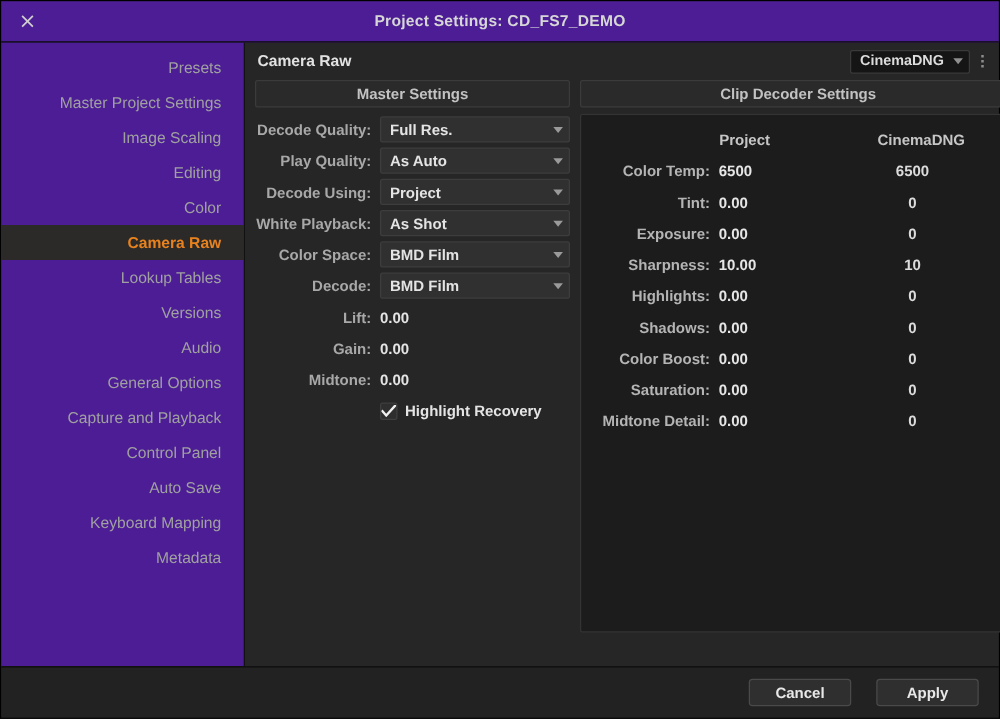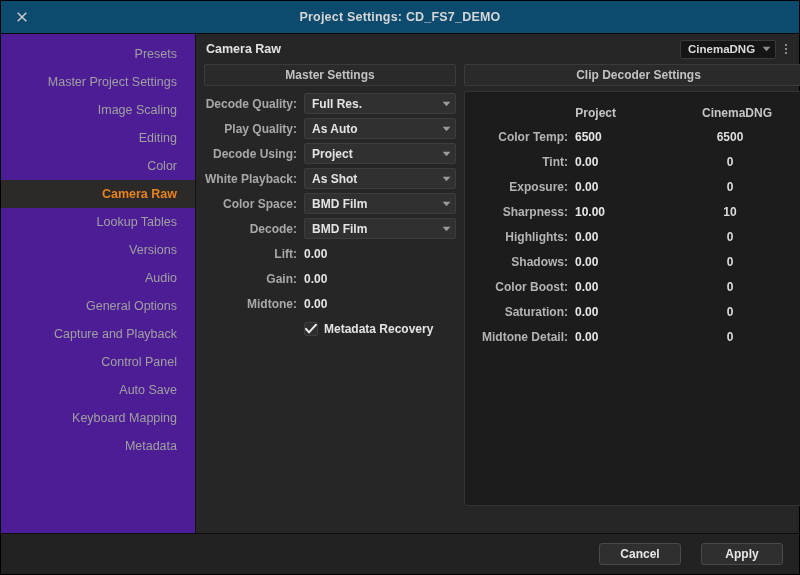--- a/index.html
+++ b/index.html
@@ -23,21 +23,21 @@
     border: 1px solid #000;
     display: flex;
     flex-direction: column;
   }
 
   
   .titlebar {
     position: relative;
     height: 32px;
     min-height: 32px;
-    background: #0c4a6e;
+    background: #4c1d95;
     border-bottom: 1px solid #0a0a0a;
     display: flex;
     align-items: center;
     justify-content: center;
   }
   .titlebar-title {
     font-size: 12.5px;
     font-weight: bold;
     color: #d6d6d6;
     letter-spacing: 0.2px;
@@ -501,21 +501,21 @@
               <div class="mlabel">Midtone:</div>
               <div class="numval">0.00</div>
             </div>
 
             <div class="checkrow">
               <div class="checkbox">
                 <svg width="12" height="10" viewBox="0 0 12 10">
                   <path d="M1 5 L4 8.4 L11 0.6" stroke="#f0f0f0" stroke-width="1.9" fill="none" stroke-linecap="square"></path>
                 </svg>
               </div>
-              <span class="ctext">Metadata Recovery</span>
+              <span class="ctext">Highlight Recovery</span>
             </div>
 
           </div>
         </div>
 
         <div class="col col-clip">
           <div class="section-head">Clip Decoder Settings</div>
           <div class="section-body boxed">
 
             <div class="clip-head-row">

